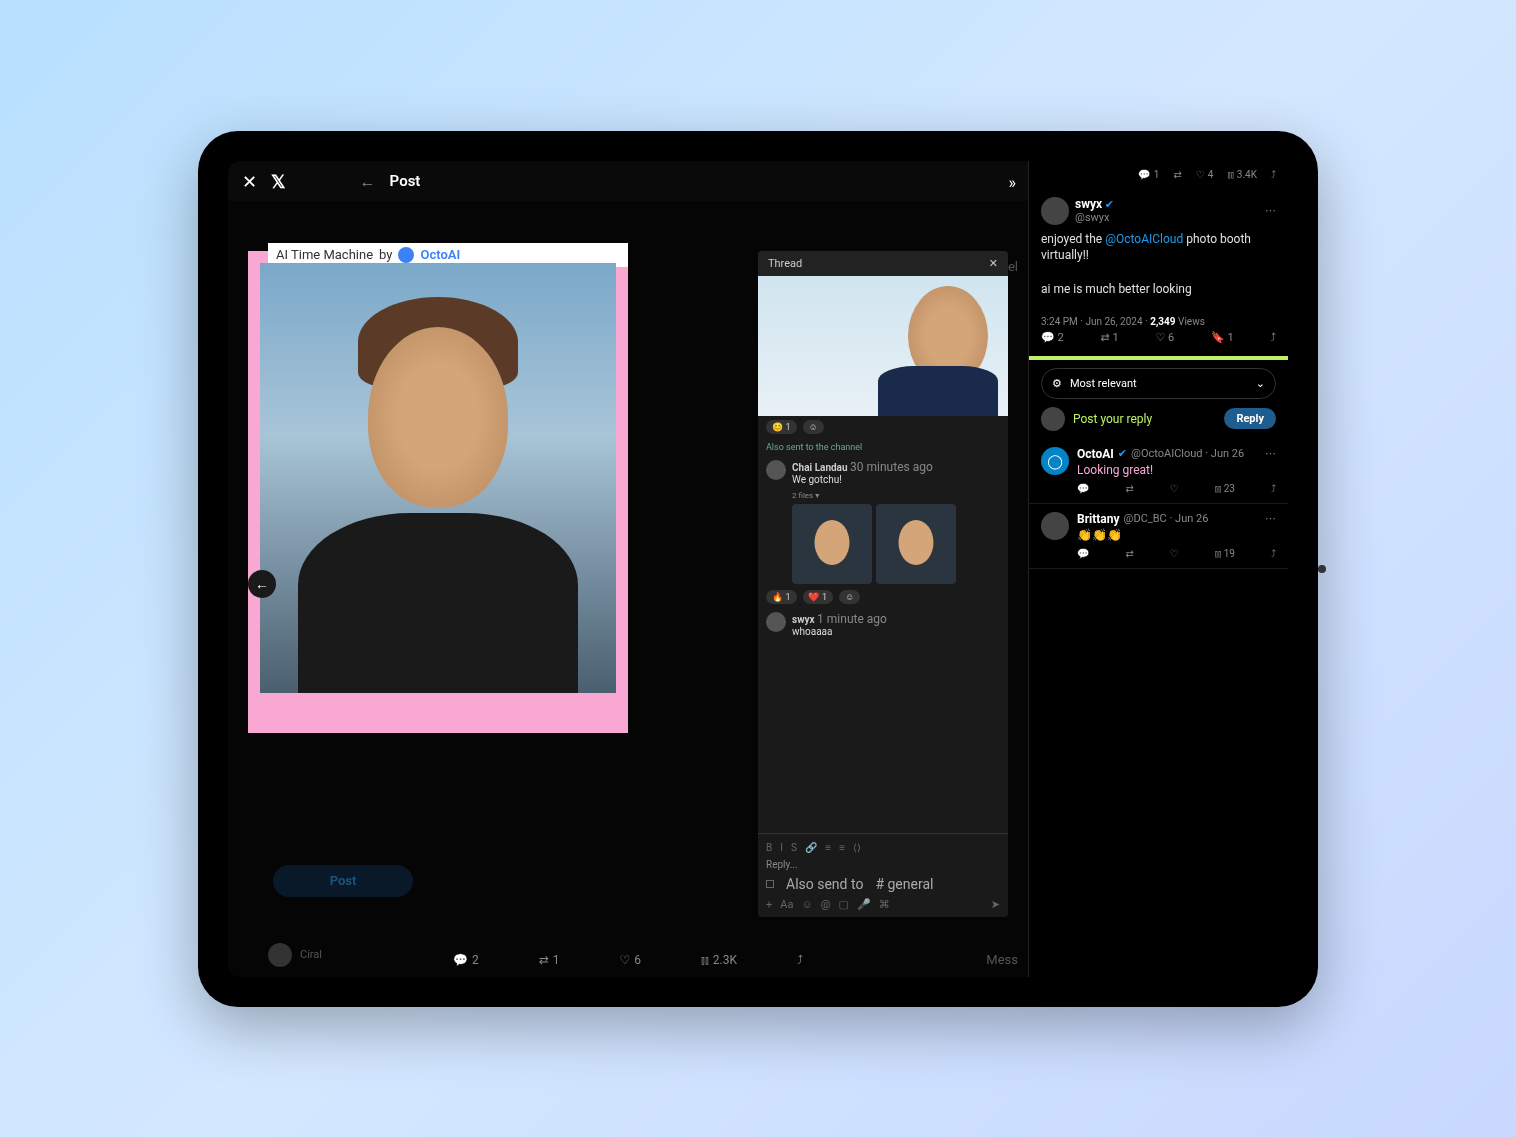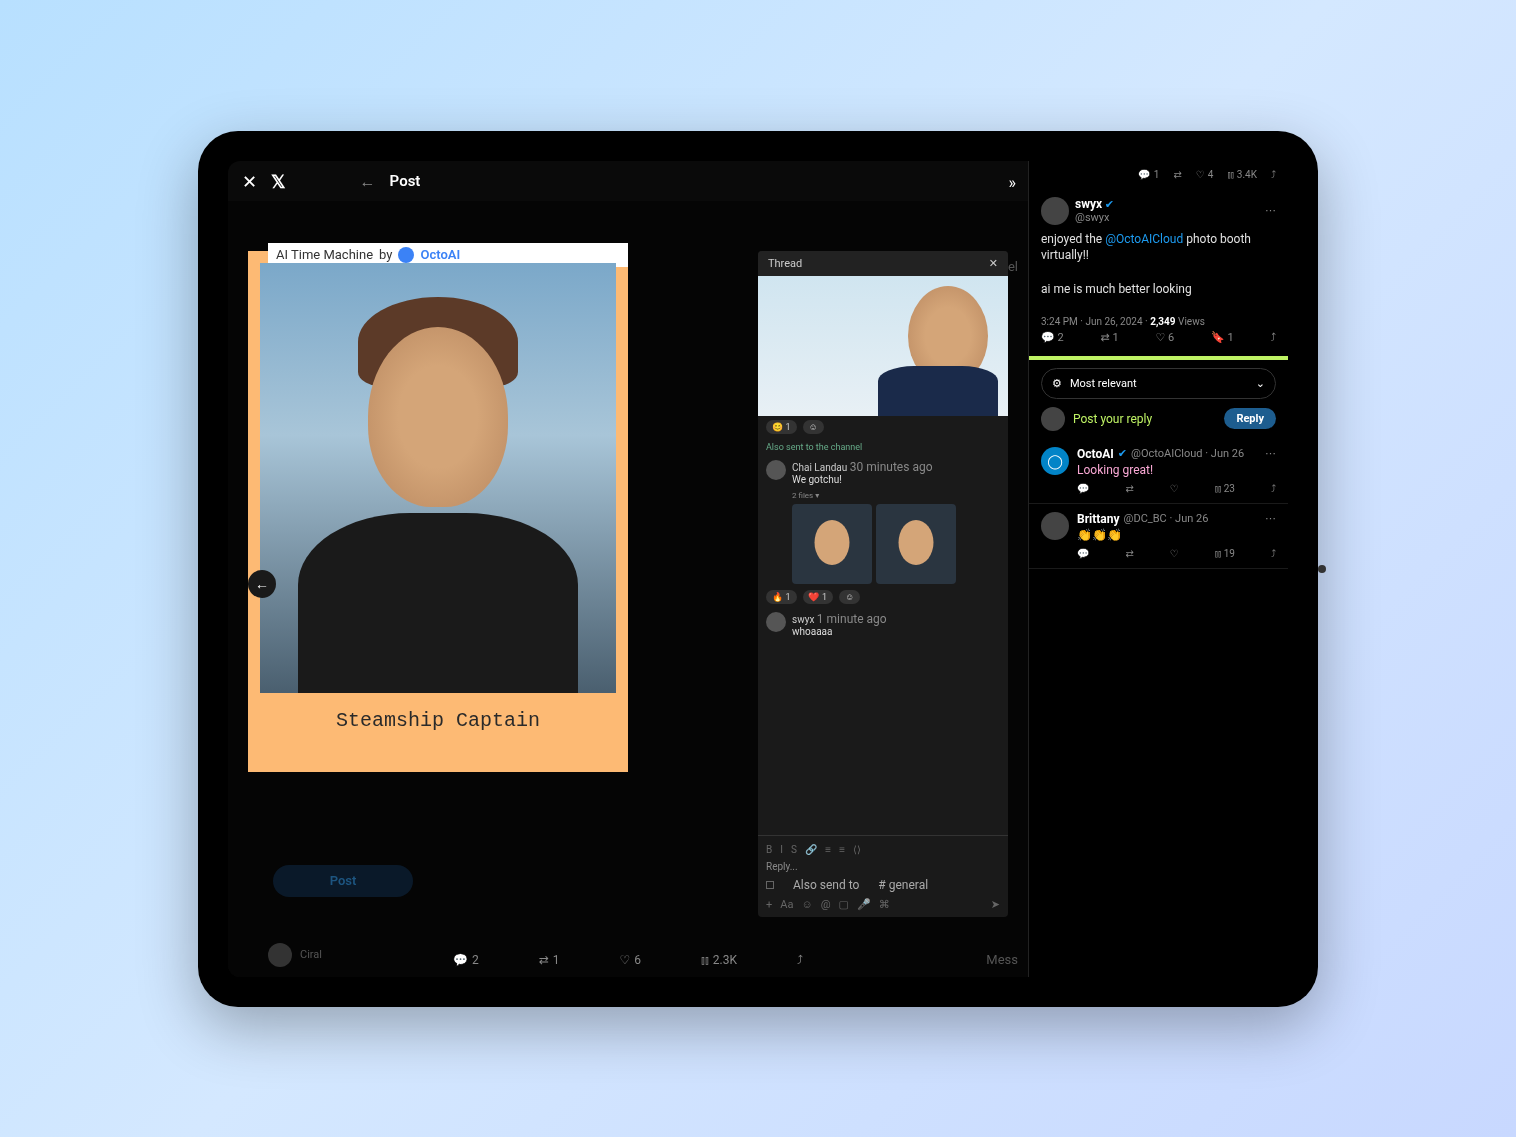--- a/index.html
+++ b/index.html
@@ -18,40 +18,40 @@
 .dim-home{position:absolute;top:55px;left:40px;color:#666;font-size:14px;display:flex;align-items:center;gap:8px}
 .dim-brittany{position:absolute;top:50px;left:220px;color:#555;font-size:12px;display:flex;align-items:center;gap:6px}
 .dim-avatar{width:24px;height:24px;border-radius:50%;background:#333}
 .dim-rel{position:absolute;top:58px;right:10px;color:#555;font-size:13px}
 .dim-post-btn{position:absolute;bottom:80px;left:45px;width:140px;height:32px;background:#0a1929;border-radius:16px;color:#1d5580;font-size:13px;font-weight:600;display:flex;align-items:center;justify-content:center}
 .dim-msg{position:absolute;bottom:10px;right:10px;color:#555;font-size:13px}
 .dim-ciral{position:absolute;bottom:10px;left:40px;color:#555;font-size:11px;display:flex;align-items:center;gap:8px}
 .media-view{position:absolute;top:90px;left:20px;right:20px;bottom:60px;display:flex}
 .image-area{flex:1;position:relative;display:flex;align-items:flex-start;justify-content:flex-start}
 .prev-btn{position:absolute;left:0;top:50%;transform:translateY(-50%);width:28px;height:28px;background:#1a1a1a;border-radius:50%;color:#fff;display:flex;align-items:center;justify-content:center;font-size:14px;z-index:5}
-.polaroid{width:380px;background:#fdba74;padding:12px 12px 40px;position:relative;margin-left:0}
+.polaroid{width:380px;background:#f9a8d4;padding:12px 12px 40px;position:relative;margin-left:0}
 .polaroid-header{position:absolute;top:-8px;left:20px;right:0;background:#fff;padding:4px 8px;font-size:13px;display:flex;align-items:center;gap:6px;color:#333}
 .octo-badge{width:16px;height:16px;background:#3b82f6;border-radius:50%;display:inline-block}
 .photo{width:100%;height:430px;background:linear-gradient(180deg,#7ba8c9 0%,#a8c5d8 40%,#4a5f6f 100%);position:relative;overflow:hidden}
 .photo-face{position:absolute;top:15%;left:50%;transform:translateX(-50%);width:140px;height:180px;background:radial-gradient(ellipse,#d4a578 40%,#b8875f 100%);border-radius:50% 50% 45% 45%}
 .photo-hair{position:absolute;top:8%;left:50%;transform:translateX(-50%);width:160px;height:90px;background:#5c3a28;border-radius:60% 60% 20% 20%}
 .photo-body{position:absolute;bottom:0;left:50%;transform:translateX(-50%);width:280px;height:180px;background:#1a1a1a;border-radius:40% 40% 0 0}
 .caption{text-align:center;font-family:"Courier New",monospace;font-size:20px;color:#2a2a2a;margin-top:16px;font-weight:500}
 .thread-panel{width:250px;background:#1a1a1a;margin-left:10px;display:flex;flex-direction:column;font-size:10px;color:#ccc;border-radius:4px;overflow:hidden}
 .thread-header{display:flex;justify-content:space-between;padding:6px 10px;background:#222;font-size:11px}
 .thread-img{width:100%;height:140px;background:linear-gradient(180deg,#d0e5f0 0%,#e8f0f5 100%);position:relative}
 .thread-face{position:absolute;right:20px;top:10px;width:80px;height:100px;background:radial-gradient(ellipse,#d4a578 40%,#b8875f);border-radius:50%}
 .thread-body{position:absolute;right:10px;bottom:0;width:120px;height:50px;background:#1a2a4a;border-radius:30% 30% 0 0}
 .reactions{padding:4px 8px;display:flex;gap:6px;font-size:9px}
 .react-pill{background:#333;padding:2px 6px;border-radius:8px}
 .sent-note{padding:4px 8px;color:#6a8;font-size:9px}
 .msg{padding:4px 8px;display:flex;gap:6px}
 .msg-avatar{width:20px;height:20px;border-radius:50%;background:#555;flex-shrink:0}
 .msg-content{flex:1}
-.msg-name{font-weight:400;font-size:10px}
+.msg-name{font-weight:700;font-size:10px}
 .msg-time{color:#888;font-size:12px}
 .msg-text{font-size:10px;color:#ddd}
 .files-note{color:#888;font-size:8px;padding:2px 8px 2px 34px}
 .file-thumbs{display:flex;gap:4px;padding:2px 8px 2px 34px}
 .thumb{width:80px;height:80px;background:#2a3540;border-radius:4px;position:relative;overflow:hidden}
 .thumb-face{position:absolute;top:20%;left:50%;transform:translateX(-50%);width:35px;height:45px;background:#d4a578;border-radius:50%}
 .reply-box{margin-top:auto;padding:6px 8px;border-top:1px solid #333}
 .formatting{display:flex;gap:8px;color:#666;font-size:10px;padding:2px 0}
 .reply-input{color:#888;font-size:10px;padding:4px 0}
 .send-row{display:flex;justify-content:space-between;color:#666;font-size:11px;padding-top:4px}
@@ -75,21 +75,21 @@
 .compose-avatar{width:24px;height:24px;border-radius:50%;background:#444}
 .compose-input{flex:1;color:#bef264;font-size:12px}
 .reply-btn{background:#1d5d8f;color:#fff;padding:4px 12px;border-radius:14px;font-size:11px;font-weight:700}
 .r-reply{padding:8px 12px;display:flex;gap:8px;border-bottom:1px solid #1a1a1a}
 .r-reply-content{flex:1}
 .r-reply-header{display:flex;align-items:center;gap:4px;font-size:11px;flex-wrap:wrap}
 .r-reply-text{color:#f9a8d4;font-size:12px;margin-top:2px}
 .r-reply-actions{display:flex;justify-content:space-between;color:#888;font-size:10px;margin-top:6px}
 .octo-avatar{width:28px;height:28px;border-radius:50%;background:#0284c7;display:flex;align-items:center;justify-content:center;color:#fff;font-size:14px}
 .more-dots{color:#888;margin-left:auto}
-.also-send{display:flex;align-items:center;gap:19px;font-size:12px;color:#aaa;padding:2px 0}
+.also-send{display:flex;align-items:center;gap:12px;font-size:14px;color:#aaa;padding:2px 0}
 .checkbox{width:8px;height:8px;border:1px solid #666}
 </style>
 </head>
 <body>
 
 <div class="tablet">
 <div class="screen">
 
 <div class="left-panel">
   <div class="top-bar">
@@ -128,21 +128,20 @@
           <span>AI Time Machine</span>
           <span>by</span>
           <span class="octo-badge"></span>
           <span style="color:#3b82f6;font-weight:600">OctoAI</span>
         </div>
         <div class="photo">
           <div class="photo-hair"></div>
           <div class="photo-face"></div>
           <div class="photo-body"></div>
         </div>
-        <div class="caption">Steamship Captain</div>
       </div>
     </div>
 
     <div class="thread-panel">
       <div class="thread-header">
         <span>Thread</span>
         <span>✕</span>
       </div>
       <div class="thread-img">
         <div class="thread-face"></div>

